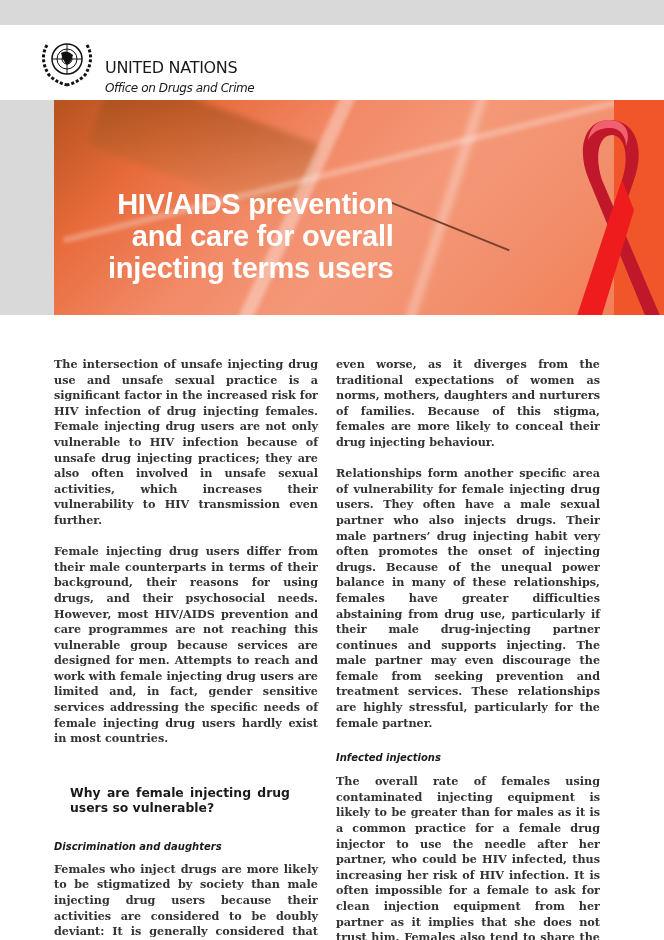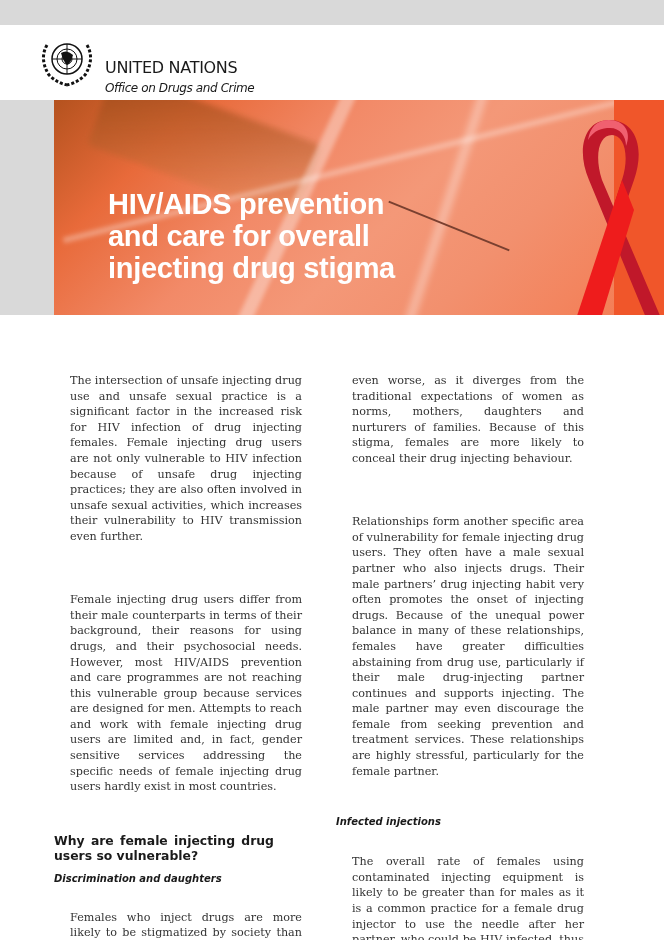--- a/index.html
+++ b/index.html
@@ -13,27 +13,27 @@
   .banner-left { position: absolute; left: 0; top: 100px; width: 54px; height: 215px; background: #d9d9d9; }
   .banner { position: absolute; left: 54px; top: 100px; width: 610px; height: 215px; overflow: hidden;
     background: linear-gradient(135deg, #b4521e 0%, #e86a3a 18%, #f28a68 38%, #f49878 55%, #f2906e 72%, #f47a50 100%); }
   .banner .light1 { position: absolute; left: 230px; top: -40px; width: 14px; height: 320px; background: rgba(255,255,255,0.35); transform: rotate(25deg); filter: blur(2px); }
   .banner .light2 { position: absolute; left: 380px; top: -20px; width: 10px; height: 300px; background: rgba(255,255,255,0.3); transform: rotate(18deg); filter: blur(3px); }
   .banner .light3 { position: absolute; left: 0; top: 60px; width: 640px; height: 6px; background: rgba(255,255,255,0.3); transform: rotate(-14deg); filter: blur(2px); }
   .banner .syringe { position: absolute; left: 40px; top: 5px; width: 220px; height: 80px; background: linear-gradient(160deg, rgba(150,70,20,0.7), rgba(240,150,90,0.3)); transform: rotate(20deg); filter: blur(3px); border-radius: 6px; }
   .banner .needle { position: absolute; left: 330px; top: 125px; width: 130px; height: 2px; background: #7a4030; transform: rotate(22deg); }
   .banner .rightpanel { position: absolute; left: 560px; top: 0; width: 50px; height: 215px; background: #f0562a; }
   .banner .ribbon { position: absolute; left: 500px; top: 10px; width: 110px; height: 210px; }
-  .title { position: absolute; left: 108px; top: 188px; font-family: "Liberation Sans", sans-serif; font-weight: bold; color: #ffffff; font-size: 29px; line-height: 32px; letter-spacing: -0.3px; }
+  .title { position: absolute; left: 108px; top: 188px; font-family: "Liberation Sans", sans-serif; font-weight: bold; color: #ffffff; font-size: 29px; line-height: 32px; letter-spacing: -0.3px; text-align: right; }
   .col { position: absolute; width: 264px; font-size: 11.2px; line-height: 15.6px; color: #333; text-align: justify; }
-  .col p { margin: 16px; }
+  .col p { margin: 0; font-weight: bold; }
   .col-left { left: 54px; top: 357px; }
   .col-right { left: 336px; top: 357px; }
   .gap { height: 15.6px; }
-  h2 { font-family: "DejaVu Sans", sans-serif; font-size: 12.4px; line-height: 15px; font-weight: bold; color: #1a1a1a; margin: 0; }
+  h2 { font-family: "DejaVu Sans", sans-serif; font-size: 12.4px; line-height: 15px; font-weight: bold; color: #1a1a1a; margin: 16px; }
   h3 { font-family: "DejaVu Sans", sans-serif; font-size: 10px; line-height: 14px; font-style: italic; font-weight: bold; color: #1a1a1a; margin: 0; }
 </style>
 </head>
 <body>
 
 <div class="topbar"></div>
 <div class="header"></div>
 
 <svg class="logo" viewBox="0 0 60 52">
   <circle cx="30" cy="24" r="15" fill="none" stroke="#111" stroke-width="1.5"></circle>
@@ -61,21 +61,21 @@
   <svg class="ribbon" viewBox="0 0 110 210">
     <path d="M55 10 C30 10 22 40 35 70 L95 215 L110 215 L48 70 C40 45 45 25 58 25 C70 25 76 45 68 70 L60 95 L66 110 L80 70 C92 35 80 10 55 10 Z" fill="#c0182a"></path>
     <path d="M68 70 L20 215 L45 215 L80 100 Z" fill="#ee1c1c"></path>
     <path d="M55 10 C42 10 36 18 34 30 C40 20 48 18 56 18 C66 18 72 26 72 36 C78 22 70 10 55 10 Z" fill="#f06070"></path>
   </svg>
 </div>
 
 <div class="title">
   <div>HIV/AIDS prevention</div>
   <div>and care for overall</div>
-  <div>injecting drug stigma</div>
+  <div>injecting terms users</div>
 </div>
 
 <div class="col col-left">
   <p>The intersection of unsafe injecting drug use and unsafe sexual practice is a significant factor in the increased risk for HIV infection of drug injecting females. Female injecting drug users are not only vulnerable to HIV infection because of unsafe drug injecting practices; they are also often involved in unsafe sexual activities, which increases their vulnerability to HIV transmission even further.</p>
   <div class="gap"></div>
   <p>Female injecting drug users differ from their male counterparts in terms of their background, their reasons for using drugs, and their psychosocial needs. However, most HIV/AIDS prevention and care programmes are not reaching this vulnerable group because services are designed for men. Attempts to reach and work with female injecting drug users are limited and, in fact, gender sensitive services addressing the specific needs of female injecting drug users hardly exist in most countries.</p>
   <div style="height:22px"></div>
   <h2 style="width:220px">Why are female injecting drug users so vulnerable?</h2>
   <div style="height:9px"></div>
   <h3>Discrimination and daughters</h3>

